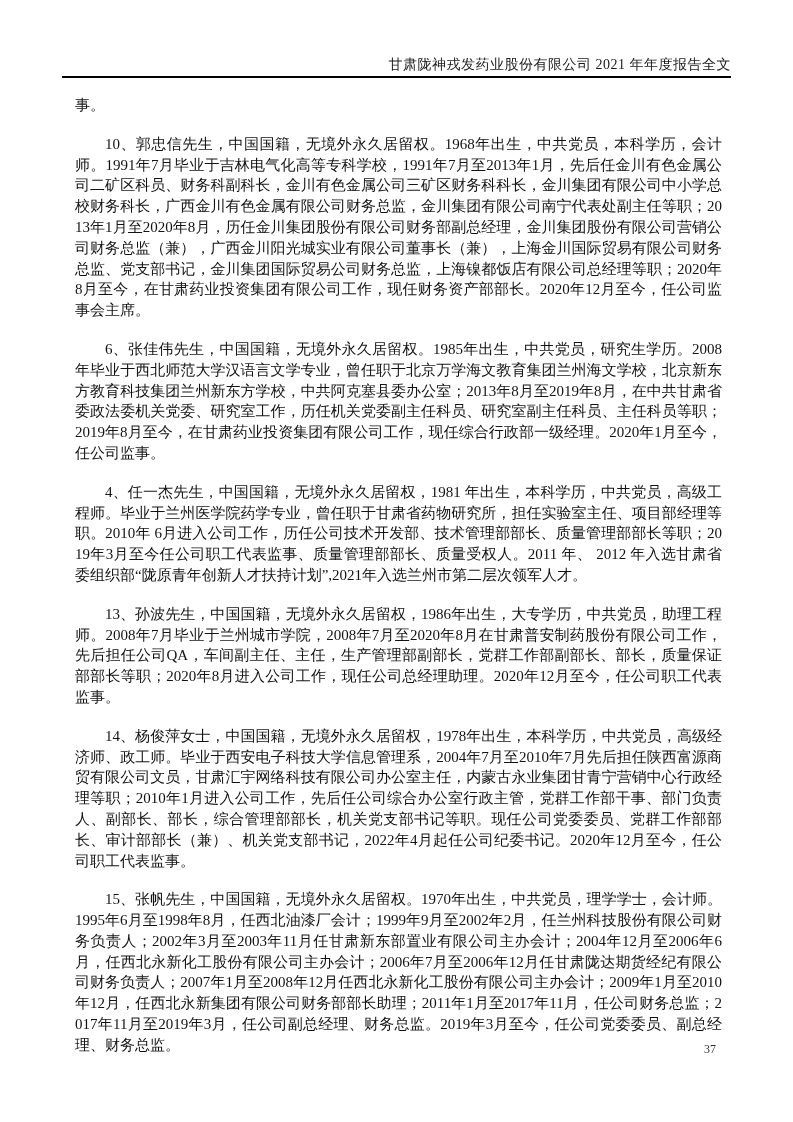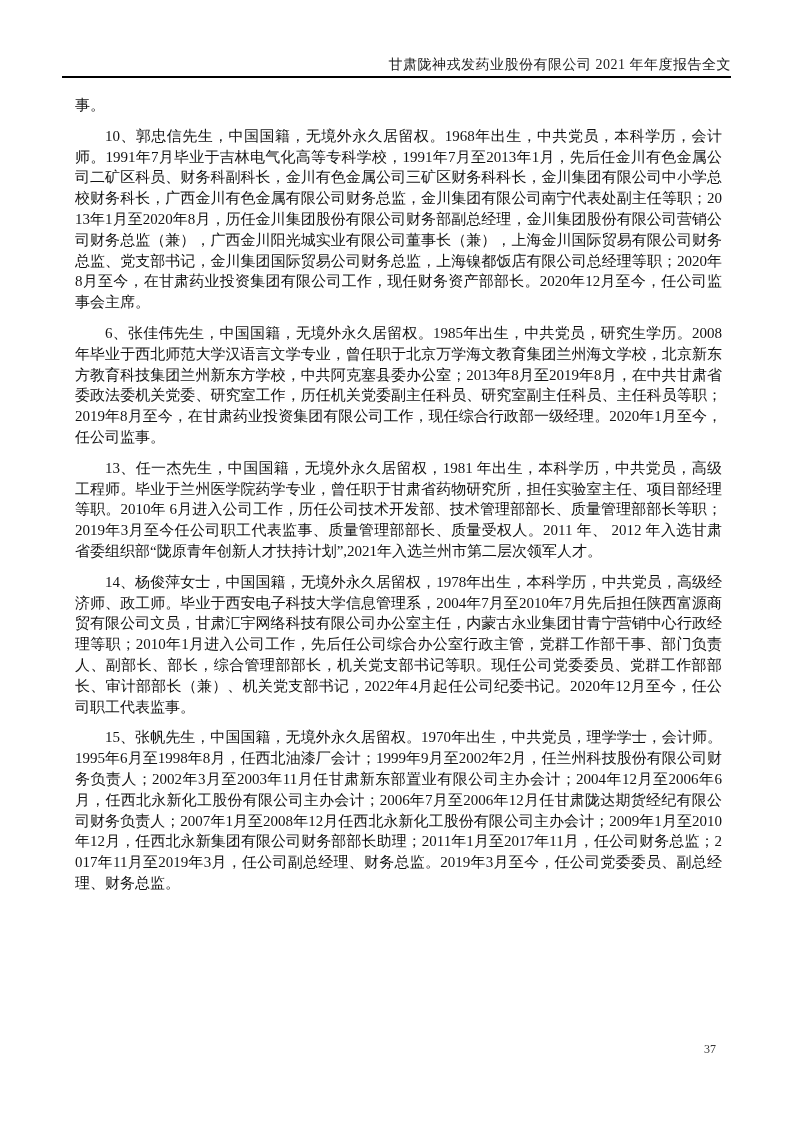--- a/index.html
+++ b/index.html
@@ -44,21 +44,21 @@
     word-break: break-all;
     color: #121212;
   }
   .doc-body p {
     margin: 0;
   }
   .doc-body p.continuation {
     text-indent: 0;
   }
   .doc-body p.bio {
-    margin-top: 10px;
+    margin-top: 18px;
     text-indent: 2em;
   }
   .page-number {
     position: absolute;
     top: 1042px;
     right: 77px;
     font-size: 12px;
     line-height: 14px;
     color: #333333;
     margin-left: 43px;
@@ -71,20 +71,21 @@
 
   <header class="page-header">
     <div class="header-title">甘肃陇神戎发药业股份有限公司 2021 年年度报告全文</div>
     <div class="header-rule"></div>
   </header>
 
   <main class="doc-body">
     <p class="continuation">事。</p>
     <p class="bio">10、郭忠信先生，中国国籍，无境外永久居留权。1968年出生，中共党员，本科学历，会计师。1991年7月毕业于吉林电气化高等专科学校，1991年7月至2013年1月，先后任金川有色金属公司二矿区科员、财务科副科长，金川有色金属公司三矿区财务科科长，金川集团有限公司中小学总校财务科长，广西金川有色金属有限公司财务总监，金川集团有限公司南宁代表处副主任等职；2013年1月至2020年8月，历任金川集团股份有限公司财务部副总经理，金川集团股份有限公司营销公司财务总监（兼），广西金川阳光城实业有限公司董事长（兼），上海金川国际贸易有限公司财务总监、党支部书记，金川集团国际贸易公司财务总监，上海镍都饭店有限公司总经理等职；2020年8月至今，在甘肃药业投资集团有限公司工作，现任财务资产部部长。2020年12月至今，任公司监事会主席。</p>
     <p class="bio">6、张佳伟先生，中国国籍，无境外永久居留权。1985年出生，中共党员，研究生学历。2008年毕业于西北师范大学汉语言文学专业，曾任职于北京万学海文教育集团兰州海文学校，北京新东方教育科技集团兰州新东方学校，中共阿克塞县委办公室；2013年8月至2019年8月，在中共甘肃省委政法委机关党委、研究室工作，历任机关党委副主任科员、研究室副主任科员、主任科员等职；2019年8月至今，在甘肃药业投资集团有限公司工作，现任综合行政部一级经理。2020年1月至今，任公司监事。</p>
-    <p class="bio">13、任一杰先生，中国国籍，无境外永久居留权，1981 年出生，本科学历，中共党员，高级工程师。毕业于兰州医学院药学专业，曾任职于甘肃省药物研究所，担任实验室主任、项目部经理等职。2010年 6月进入公司工作，历任公司技术开发部、技术管理部部长、质量管理部部长等职；2019年3月至今任公司职工代表监事、质量管理部部长、质量受权人。2011 年、 2012 年入选甘肃省委组织部“陇原青年创新人才扶持计划”,2021年入选兰州市第二层次领军人才。</p>
+    <p class="bio">4、任一杰先生，中国国籍，无境外永久居留权，1981 年出生，本科学历，中共党员，高级工程师。毕业于兰州医学院药学专业，曾任职于甘肃省药物研究所，担任实验室主任、项目部经理等职。2010年 6月进入公司工作，历任公司技术开发部、技术管理部部长、质量管理部部长等职；2019年3月至今任公司职工代表监事、质量管理部部长、质量受权人。2011 年、 2012 年入选甘肃省委组织部“陇原青年创新人才扶持计划”,2021年入选兰州市第二层次领军人才。</p>
+    <p class="bio">13、孙波先生，中国国籍，无境外永久居留权，1986年出生，大专学历，中共党员，助理工程师。2008年7月毕业于兰州城市学院，2008年7月至2020年8月在甘肃普安制药股份有限公司工作，先后担任公司QA，车间副主任、主任，生产管理部副部长，党群工作部副部长、部长，质量保证部部长等职；2020年8月进入公司工作，现任公司总经理助理。2020年12月至今，任公司职工代表监事。</p>
     <p class="bio">14、杨俊萍女士，中国国籍，无境外永久居留权，1978年出生，本科学历，中共党员，高级经济师、政工师。毕业于西安电子科技大学信息管理系，2004年7月至2010年7月先后担任陕西富源商贸有限公司文员，甘肃汇宇网络科技有限公司办公室主任，内蒙古永业集团甘青宁营销中心行政经理等职；2010年1月进入公司工作，先后任公司综合办公室行政主管，党群工作部干事、部门负责人、副部长、部长，综合管理部部长，机关党支部书记等职。现任公司党委委员、党群工作部部长、审计部部长（兼）、机关党支部书记，2022年4月起任公司纪委书记。2020年12月至今，任公司职工代表监事。</p>
     <p class="bio">15、张帆先生，中国国籍，无境外永久居留权。1970年出生，中共党员，理学学士，会计师。1995年6月至1998年8月，任西北油漆厂会计；1999年9月至2002年2月，任兰州科技股份有限公司财务负责人；2002年3月至2003年11月任甘肃新东部置业有限公司主办会计；2004年12月至2006年6月，任西北永新化工股份有限公司主办会计；2006年7月至2006年12月任甘肃陇达期货经纪有限公司财务负责人；2007年1月至2008年12月任西北永新化工股份有限公司主办会计；2009年1月至2010年12月，任西北永新集团有限公司财务部部长助理；2011年1月至2017年11月，任公司财务总监；2017年11月至2019年3月，任公司副总经理、财务总监。2019年3月至今，任公司党委委员、副总经理、财务总监。</p>
   </main>
 
   <div class="page-number">37</div>
 
 </div>
 
 </body></html>

